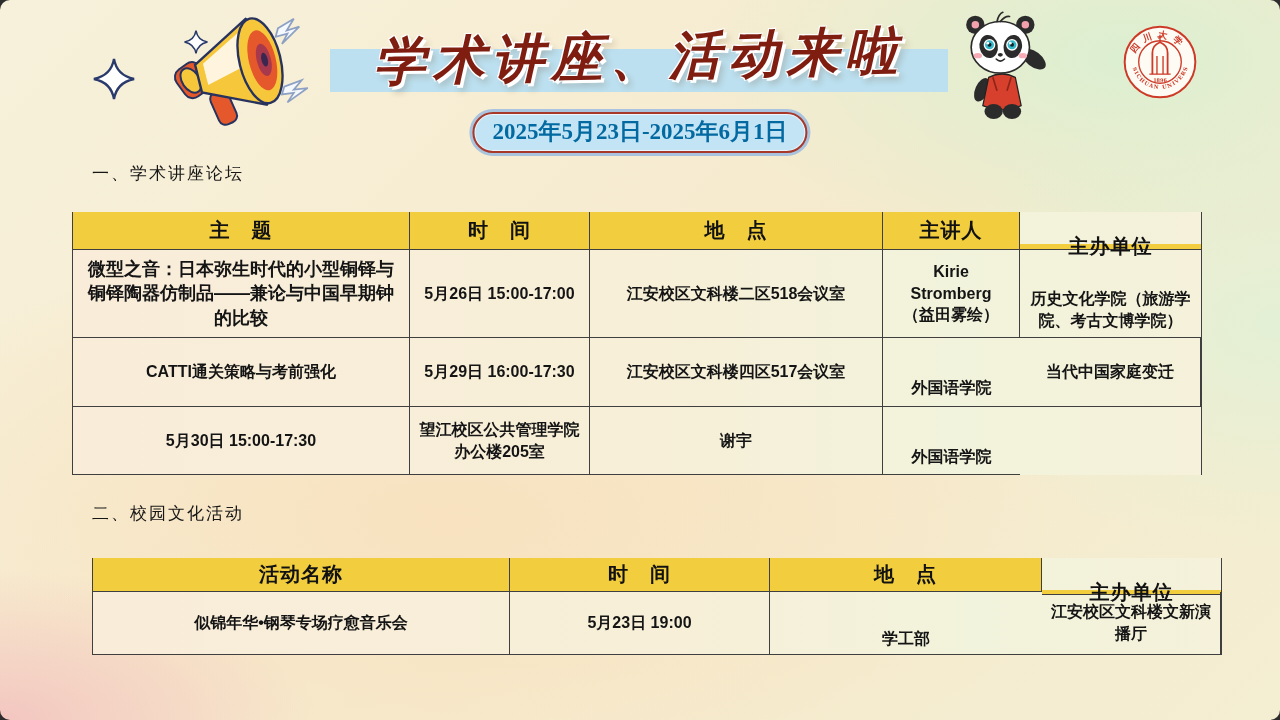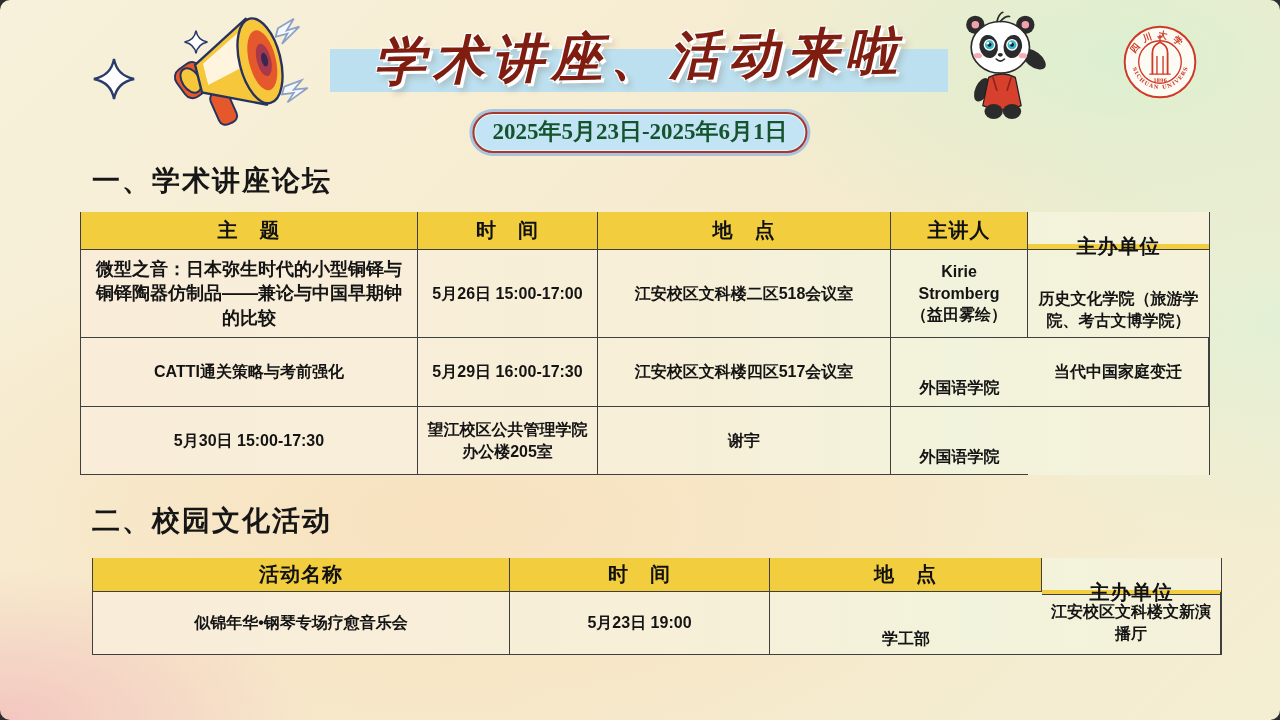--- a/index.html
+++ b/index.html
@@ -16,29 +16,29 @@
   
   #banner{left:330px;top:49px;width:618px;height:43px;background:#BCE0EF;}
   #main-title{left:322px;top:22px;width:634px;text-align:center;
     font-family:"DejaVu Serif","Liberation Serif",serif;font-style:italic;font-weight:bold;
     font-size:52px;letter-spacing:7px;color:#7E1D10;transform:rotate(-1.2deg);
     text-shadow:3px 3px 0 #FFFFFF,-1px -1px 0 #FFFFFF,1px -1px 0 #FFFFFF,-1px 1px 0 #FFFFFF,5px 6px 6px rgba(90,60,30,.25);
     white-space:nowrap;}
   #date-pill{left:50%;top:112px;transform:translateX(-50%);background:#C2E4F4;
     border:2px solid #A8382A;border-radius:22px;padding:2px 18px 4px 18px;
     box-shadow:0 0 0 3px rgba(150,185,225,.8), inset 0 0 0 1px #EAF6FC;
-    font-family:"Liberation Serif","DejaVu Serif",serif;font-size:23px;font-weight:bold;color:#14532d;white-space:nowrap;}
+    font-family:"Liberation Serif","DejaVu Serif",serif;font-size:23px;font-weight:bold;color:#0369a1;white-space:nowrap;}
   
-  .section-heading{font-size:28px;color:#161616;font-weight:700;letter-spacing:2px;}
+  .section-heading{font-size:17px;color:#161616;font-weight:400;letter-spacing:2px;}
   #heading1{left:92px;top:162px;}
   #heading2{left:92px;top:502px;}
   
   .grid-table{display:grid;border-left:1px solid #3F3F3F;border-right:1px solid #3F3F3F;
     background:linear-gradient(90deg,#F9EDDA 0%,#F7EFD8 52%,#F2F3DC 78%,#F5F1DA 100%);}
-  #table1{left:80px;top:212px;width:1128px;
+  #table1{left:72px;top:212px;width:1128px;
     grid-template-columns:337px 180px 293px 137px 181px;
     grid-template-rows:38px 88px 69px 68px;}
   #table2{left:92px;top:558px;width:1128px;
     grid-template-columns:417px 260px 272px 179px;
     grid-template-rows:34px 63px;}
   .hcell,.bcell{display:flex;align-items:center;justify-content:center;text-align:center;
     border-right:1px solid #3F3F3F;border-bottom:1px solid #3F3F3F;padding:2px 9px;box-sizing:border-box;}
   .hcell{background:#F2CE3E;font-size:20px;font-weight:bold;color:#111;letter-spacing:1px;}
   .bcell{font-size:16px;font-weight:bold;color:#141414;line-height:1.35;white-space:pre-line;}
   .bcell.small{font-size:18px;}

